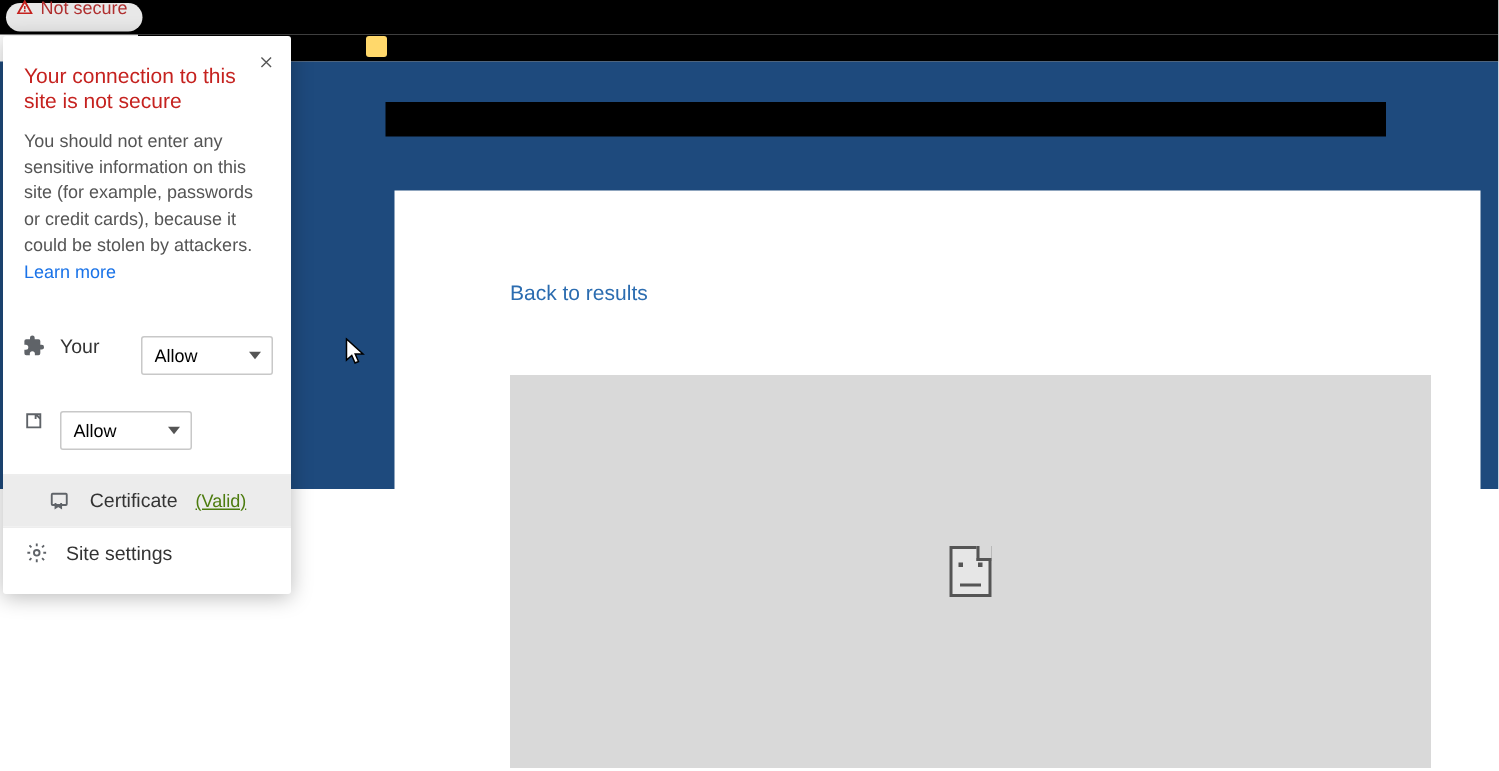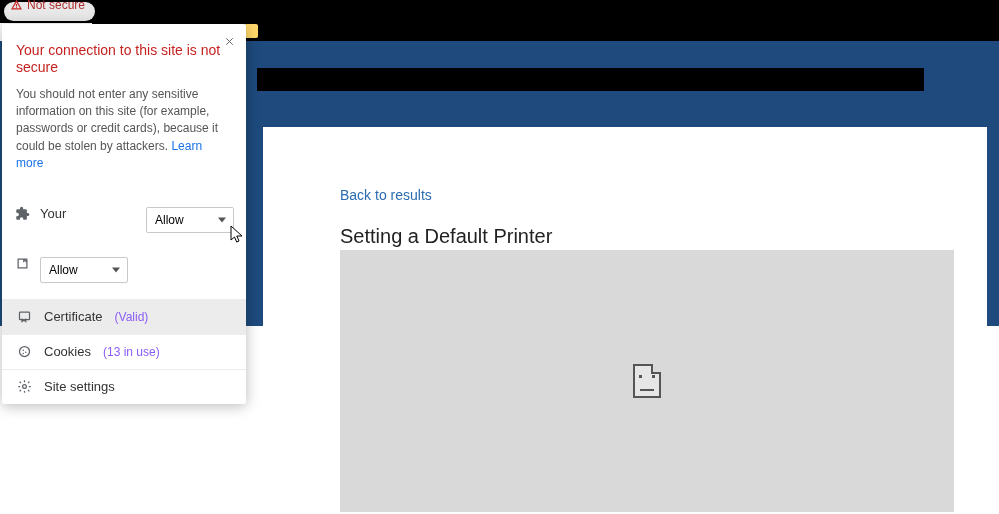--- a/index.html
+++ b/index.html
@@ -133,26 +133,26 @@
       position:absolute; top:11px; right:6px; width:3px;height:3px; background:#555;
     }
     .broken-icon .mouth {
       position:absolute; bottom:7px; left:7px; right:7px; height:2px; background:#555;
     }
 
     
     .popup {
       position: absolute;
       top: 24px; left: 2px;
-      width: 244px;
+      width: 192px;
       background: #fff;
       box-shadow: 0 2px 14px rgba(0,0,0,0.28);
       border-radius: 2px;
       z-index: 10;
-      padding-bottom: 0;
+      padding-bottom: 10px;
     }
     .popup-close {
       position: absolute;
       top: 8px; right: 8px;
       width: 18px; height: 18px;
       cursor: pointer;
       display:flex;align-items:center;justify-content:center;
       color:#555;
     }
     .popup-close svg { width: 11px; height: 11px; }
@@ -212,22 +212,22 @@
     .menu-item {
       display: flex;
       align-items: center;
       gap: 12px;
       padding: 9px 14px;
       font-size: 13px;
       color: #333;
       cursor: pointer;
       border-top: 1px solid #ededed;
     }
-    .menu-item.hovered { background: #ececec; }
-    .menu-item .sub { color: #8b5cf6; font-size: 12px; }
+    .menu-item.hovered { background: #ececec; justify-content: center; }
+    .menu-item .sub { color: #4d7c0f; font-size: 12px; text-decoration: underline; }
     .menu-item .micon {
       width: 16px;height:16px;display:flex;align-items:center;justify-content:center;color:#5f6368;
     }
     .menu-item .micon svg{width:15px;height:15px;}
 
     
     .cursor {
       position: absolute;
       left: 230px; top: 225px;
       z-index: 20;
@@ -251,21 +251,20 @@
 <div class="folder-glyph"></div>
 
 <div class="blue-header">
   <div class="black-inset"></div>
 </div>
 
 <div class="lower-white"></div>
 
 <div class="content-card">
   <a class="back-link">Back to results</a>
-  <h1 class="article-title">Setting a Default Printer</h1>
   <div class="media-box">
     <div class="broken-icon">
       <div class="page"></div>
       <div class="corner"></div>
       <div class="face1"></div>
       <div class="face2"></div>
       <div class="mouth"></div>
     </div>
   </div>
 </div>
@@ -314,32 +313,20 @@
     <span class="micon">
       <svg viewBox="0 0 24 24">
           <rect x="4" y="5" width="16" height="12" rx="1" fill="none" stroke="#5f6368" stroke-width="2"></rect>
           <path d="M8 15v5l3-2 3 2v-5" fill="none" stroke="#5f6368" stroke-width="2"></path>
         </svg>
     </span>
     <span>Certificate</span>
     <span class="sub">(Valid)</span>
   </div>
 
-  <div class="menu-item">
-    <span class="micon">
-      <svg viewBox="0 0 24 24">
-          <circle cx="12" cy="12" r="8" fill="none" stroke="#5f6368" stroke-width="2"></circle>
-          <circle cx="10" cy="10" r="1.2" fill="#5f6368"></circle>
-          <circle cx="14" cy="13" r="1.2" fill="#5f6368"></circle>
-          <circle cx="10" cy="15" r="1.2" fill="#5f6368"></circle>
-        </svg>
-    </span>
-    <span>Cookies</span>
-    <span class="sub">(13 in use)</span>
-  </div>
 
   <div class="menu-item">
     <span class="micon">
       <svg viewBox="0 0 24 24">
           <circle cx="12" cy="12" r="3" fill="none" stroke="#5f6368" stroke-width="2"></circle>
           <path fill="none" stroke="#5f6368" stroke-width="2" d="M12 2v3M12 19v3M4.2 4.2l2.1 2.1M17.7 17.7l2.1 2.1M2 12h3M19 12h3M4.2 19.8l2.1-2.1M17.7 6.3l2.1-2.1"></path>
         </svg>
     </span>
     <span>Site settings</span>
   </div>

